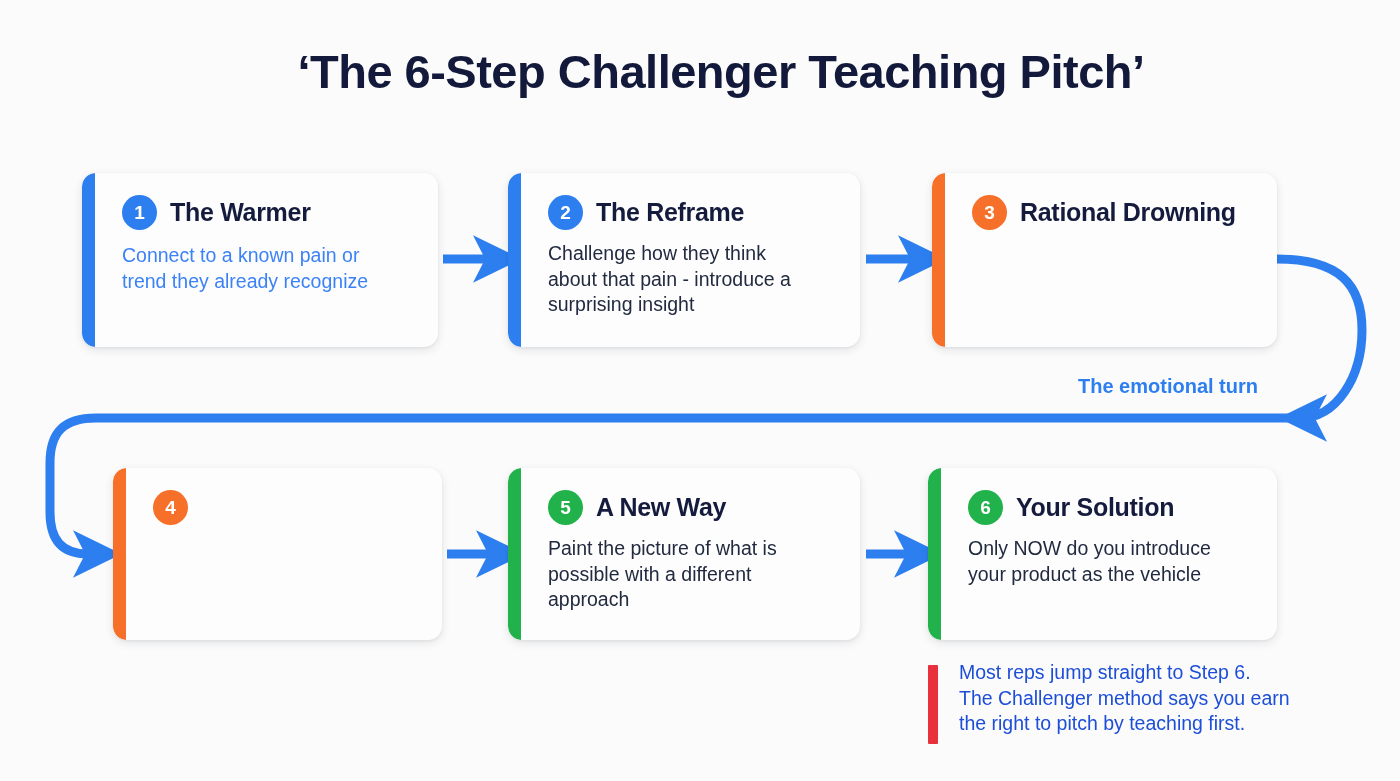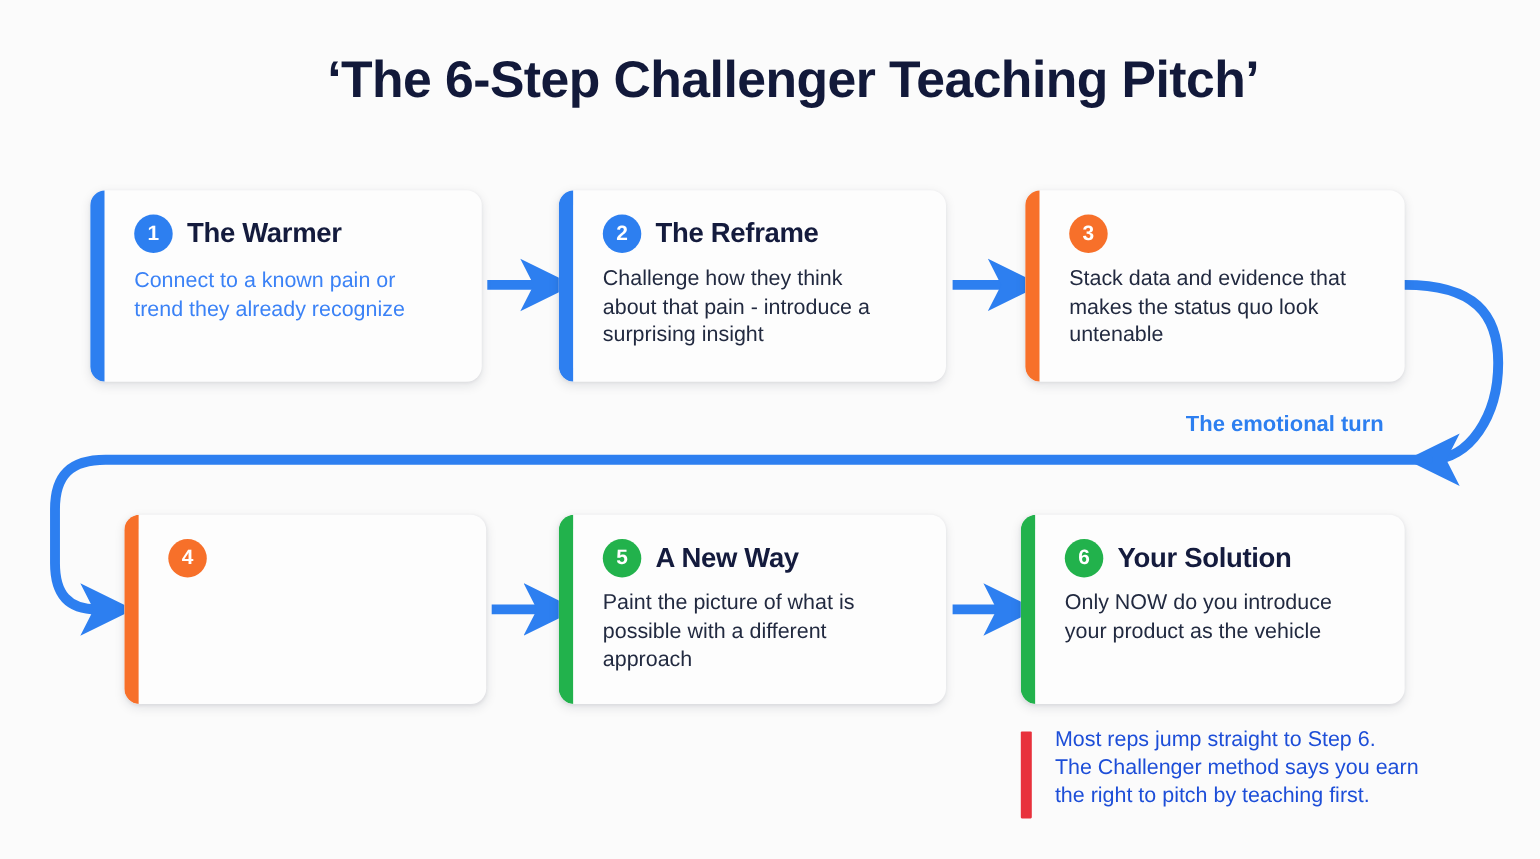--- a/index.html
+++ b/index.html
@@ -205,22 +205,22 @@
       </div>
       <div class="card-body" style="color: rgb(34, 42, 64);">Challenge how they think<br>about that pain - introduce a<br>surprising insight</div>
     </div>
   </div>
 
   <div class="card" style="left: 932px; top: 173px; width: 345px; height: 174px; background: rgb(253, 253, 253);">
     <div class="card-bar" style="background-color: rgb(247, 112, 42);"></div>
     <div class="card-inner">
       <div class="card-head">
         <div class="badge" style="background-color: rgb(247, 112, 42);">3</div>
-      </div>
-      <div class="card-body" style="color: rgb(34, 42, 64);">Stack data and evidence that<br>makes the status quo look<br>untenable</div>
+        <div class="card-title">Rational Drowning</div>
+      </div>
     </div>
   </div>
 
   <div class="card" style="left: 113px; top: 468px; width: 329px; height: 172px; background: rgb(253, 253, 253);">
     <div class="card-bar" style="background-color: rgb(247, 112, 42);"></div>
     <div class="card-inner">
       <div class="card-head">
         <div class="badge" style="background-color: rgb(247, 112, 42);">4</div>
       </div>
     </div>

